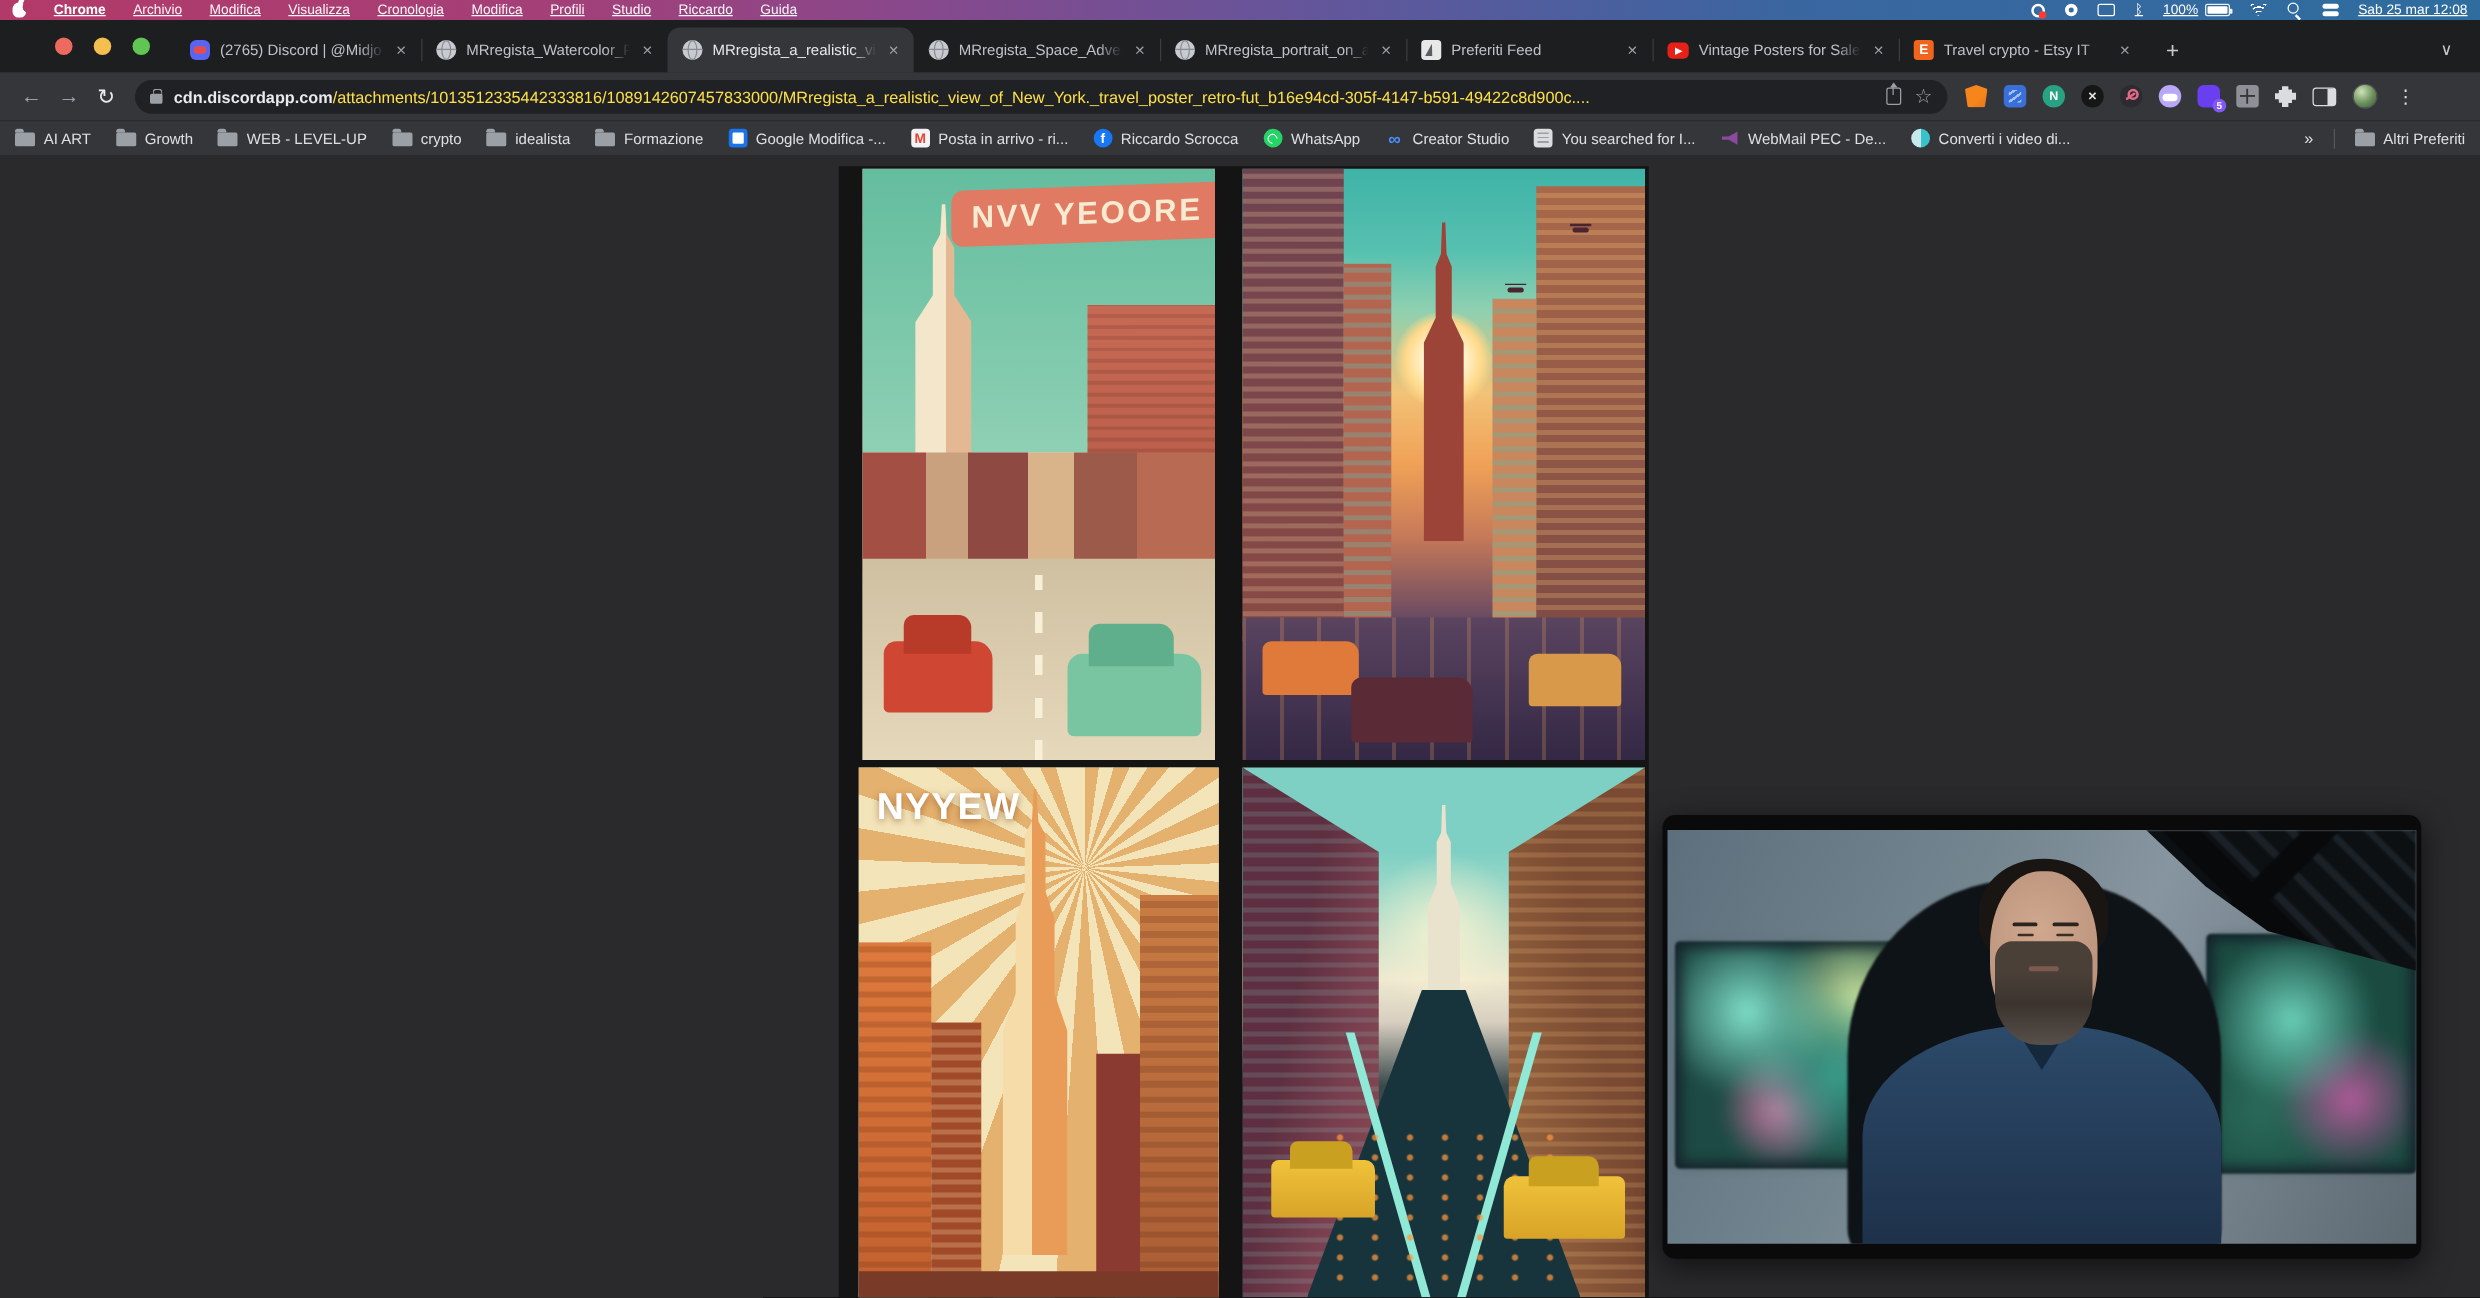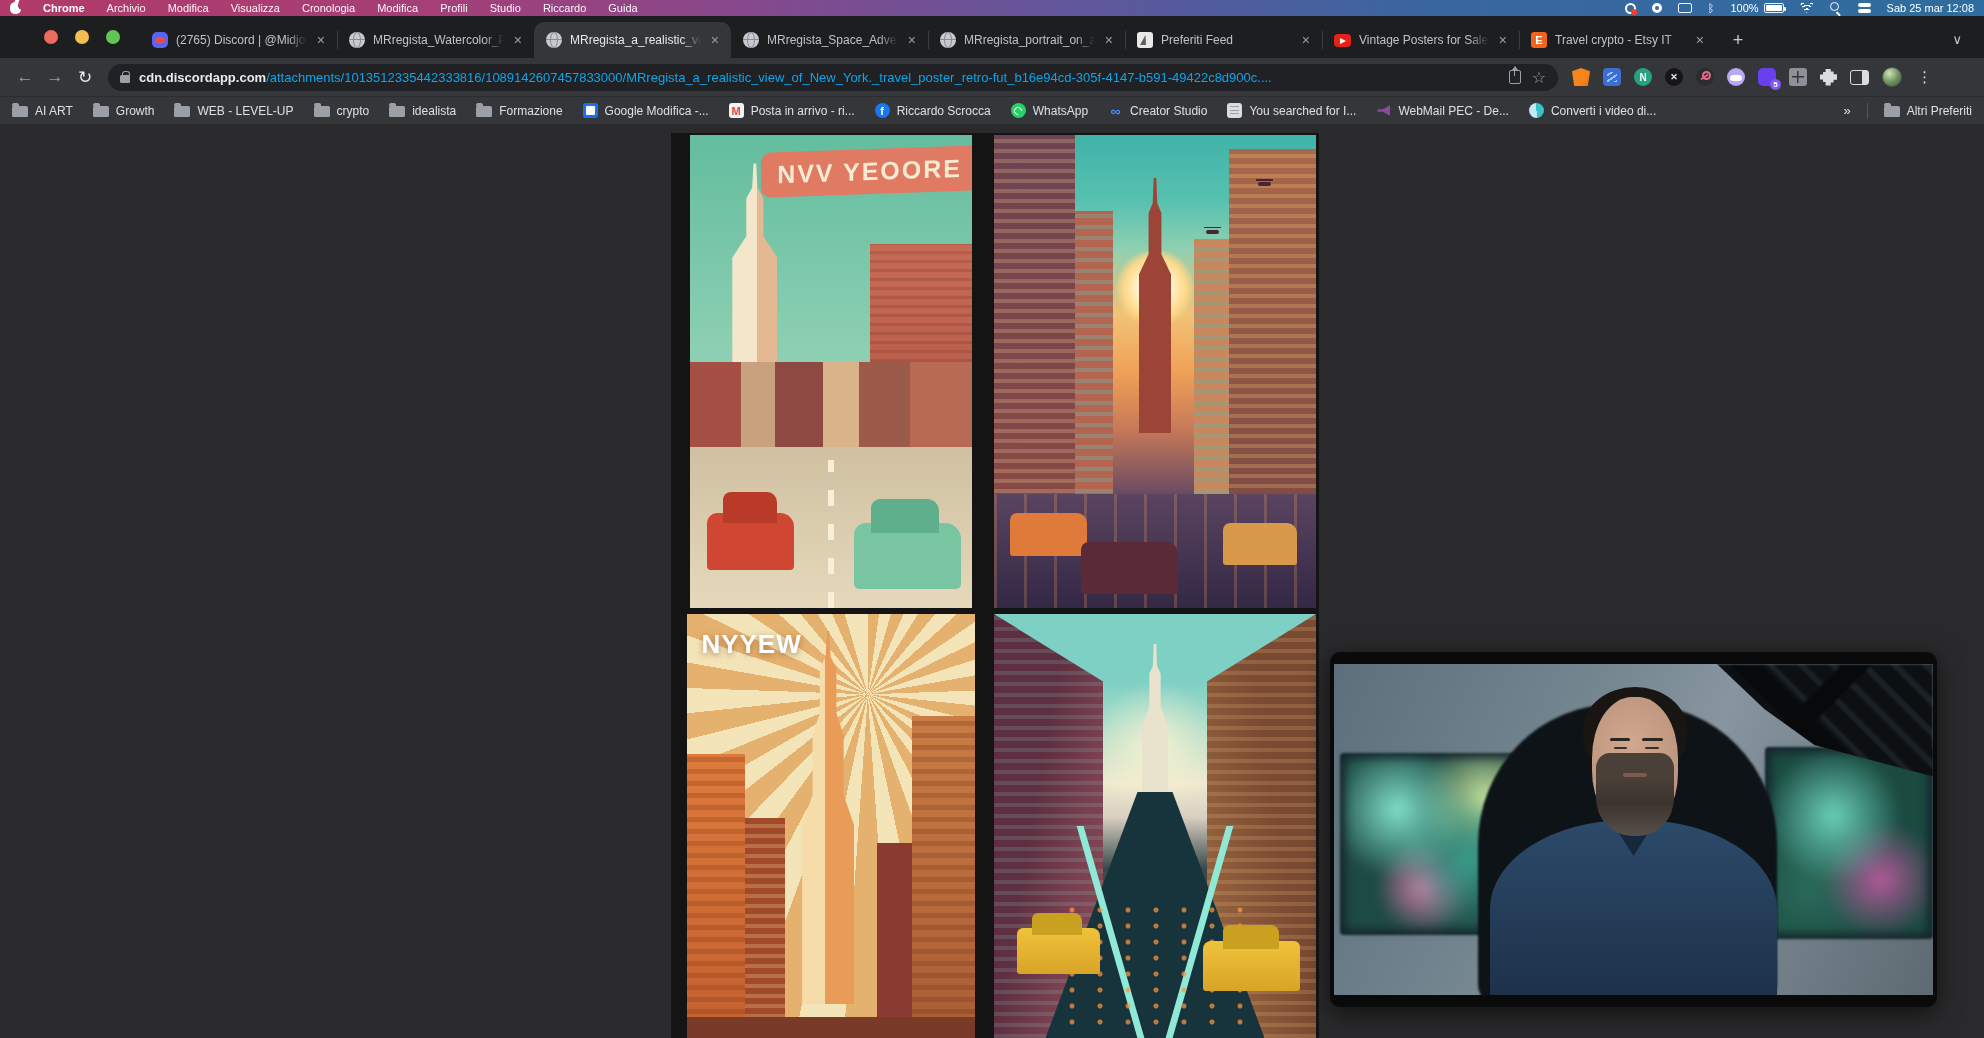--- a/index.html
+++ b/index.html
@@ -3,21 +3,21 @@
 <meta charset="utf-8">
 <style>
   html,body{margin:0;padding:0;background:#000;}
   *{box-sizing:border-box;}
   #screen{position:relative;width:1984px;height:1038px;overflow:hidden;
     font-family:"Liberation Sans", sans-serif;background:#2a2a2c;}
 
   
   #menubar{position:absolute;left:0;top:0;width:100%;height:16px;
     background:linear-gradient(90deg,#b23a68 0%,#a43f78 22%,#85498d 38%,#5f579c 55%,#3a66a0 72%,#2e6d9e 100%);
-    display:flex;align-items:center;color:#fff;font-size:11px;padding:0 10px;}
+    display:flex;align-items:center;color:#fff;font-size:11px;padding:0 10px;text-decoration:underline;}
   .mb-left{display:flex;align-items:center;gap:22px;}
   .mb-app{font-weight:bold;}
   .mb-item{opacity:.95;}
   .mb-right{margin-left:auto;display:flex;align-items:center;gap:16px;}
   .apple-logo{width:11px;height:12px;background:radial-gradient(circle at 112% 30%, transparent 0 4px, #fff 4.5px);border-radius:46% 46% 42% 42%;position:relative;}
   .apple-logo::before{content:"";position:absolute;top:-3px;left:5px;width:4px;height:4px;background:#fff;border-radius:60% 0 60% 0;transform:rotate(20deg);}
   .rec-icon{width:11px;height:11px;border:2px solid #fff;border-radius:50%;position:relative;}
   .rec-icon::after{content:"";position:absolute;right:-3px;bottom:-3px;width:6px;height:6px;background:#ff3b30;border-radius:50%;}
   .ring-icon{width:10px;height:10px;border:3px solid #fff;border-radius:50%;}
   .disp-icon{width:14px;height:10px;border:1.5px solid #fff;border-radius:2px;}
@@ -65,21 +65,21 @@
   
   #toolbar{position:absolute;left:0;top:58px;width:100%;height:38px;background:#35363a;display:flex;align-items:center;padding:0 10px;}
   .nav-btn{width:30px;text-align:center;font-size:17px;color:#9aa0a6;}
   .nav-btn.enabled{color:#e8eaed;}
   #omnibox{flex:0 0 auto;width:1450px;height:27px;margin-left:8px;background:#202124;border-radius:14px;
     display:flex;align-items:center;padding:0 12px;gap:9px;overflow:hidden;}
   .lock-icon{width:10px;height:8px;background:#9aa0a6;border-radius:1.5px;position:relative;flex:0 0 auto;margin-top:3px;}
   .lock-icon::before{content:"";position:absolute;left:2px;top:-4px;width:6px;height:5px;border:1.5px solid #9aa0a6;border-bottom:none;border-radius:3px 3px 0 0;}
   .url{font-size:13px;white-space:nowrap;overflow:hidden;flex:1;}
   .url .domain{color:#e8eaed;font-weight:bold;}
-  .url .path{color:#0ea5e9;}
+  .url .path{color:#fde047;}
   .share-icon{width:12px;height:14px;border:1.5px solid #9aa0a6;border-radius:2px;position:relative;flex:0 0 auto;}
   .share-icon::before{content:"";position:absolute;left:4px;top:-4px;width:1.5px;height:9px;background:#9aa0a6;}
   .share-icon::after{content:"";position:absolute;left:2px;top:-5px;border-bottom:4px solid #9aa0a6;border-left:3px solid transparent;border-right:3px solid transparent;}
   .star-btn{color:#9aa0a6;font-size:16px;margin-left:2px;}
   #extensions{margin-left:14px;display:flex;align-items:center;gap:13px;}
   .ext{width:18px;height:18px;border-radius:4px;position:relative;flex:0 0 auto;
     display:flex;align-items:center;justify-content:center;font-size:10px;color:#fff;font-weight:bold;}
   .ext-metamask{background:linear-gradient(135deg,#f6851b 60%,#e2761b);clip-path:polygon(50% 0,100% 18%,88% 100%,12% 100%,0 18%);}
   .ext-wave{background:#3a6fd8;border-radius:4px;}
   .ext-wave::after{content:"";position:absolute;inset:4px;background:repeating-linear-gradient(-35deg,#9fc0ff 0 2px,transparent 2px 5px);}
@@ -185,21 +185,21 @@
   .bl-empire{left:40%;top:4%;width:18%;height:88%;background:linear-gradient(90deg,#f5dca8 0 45%,#e89c58 45% 100%);
     clip-path:polygon(48% 0,52% 0,55% 7%,66% 10%,66% 22%,80% 28%,80% 44%,100% 52%,100% 100%,0 100%,0 52%,20% 44%,20% 28%,34% 22%,34% 10%,45% 7%);}
   .bl-bldg-l{left:0;top:33%;width:20%;height:67%;
     background:repeating-linear-gradient(0deg,rgba(120,50,20,.25) 0 5px,transparent 5px 12px),linear-gradient(#de7a3c,#c2602f);}
   .bl-bldg-l2{left:20%;top:48%;width:14%;height:52%;
     background:repeating-linear-gradient(0deg,rgba(255,220,160,.25) 0 4px,transparent 4px 10px),#a14a2a;}
   .bl-bldg-r{right:0;top:24%;width:22%;height:76%;
     background:repeating-linear-gradient(0deg,rgba(90,40,20,.22) 0 5px,transparent 5px 12px),linear-gradient(#ca7c44,#aa5c34);}
   .bl-bldg-r2{right:22%;top:54%;width:12%;height:46%;background:#8a3a30;}
   .bl-base{left:0;right:0;bottom:0;height:5%;background:#7a3a28;}
-  .bl-title{left:5%;top:3.5%;color:#fff;font-size:26px;font-weight:bold;letter-spacing:1px;text-shadow:0 2px 6px rgba(120,60,20,.55);text-align:center;}
+  .bl-title{left:5%;top:3.5%;color:#fff;font-size:30px;font-weight:bold;letter-spacing:1px;text-shadow:0 2px 6px rgba(120,60,20,.55);text-align:center;}
 
   
   #p-br{left:323px;top:481px;width:322px;height:424px;
     background:linear-gradient(#7fd0c4 0 16%,#a8dcc9 26%,#efe9cf 40%,#d8cfc0 48%,#3a4a4c 60%);}
   .br-glow{left:30%;top:16%;width:40%;height:30%;background:radial-gradient(ellipse,rgba(255,245,210,.8),rgba(255,245,210,0) 70%);}
   .br-empire{left:46%;top:7%;width:8%;height:44%;background:#e9e2cc;
     clip-path:polygon(45% 0,55% 0,58% 12%,72% 16%,72% 34%,100% 44%,100% 100%,0 100%,0 44%,28% 34%,28% 16%,42% 12%);}
   .br-bldg-l{left:0;top:0;width:34%;height:100%;
     background:repeating-linear-gradient(0deg,rgba(140,220,210,.16) 0 4px,transparent 4px 11px),linear-gradient(100deg,#5e2f40 0 40%,#7a4050 70%,#8a4a52 100%);
     clip-path:polygon(0 0,100% 16%,100% 100%,0 100%);}

